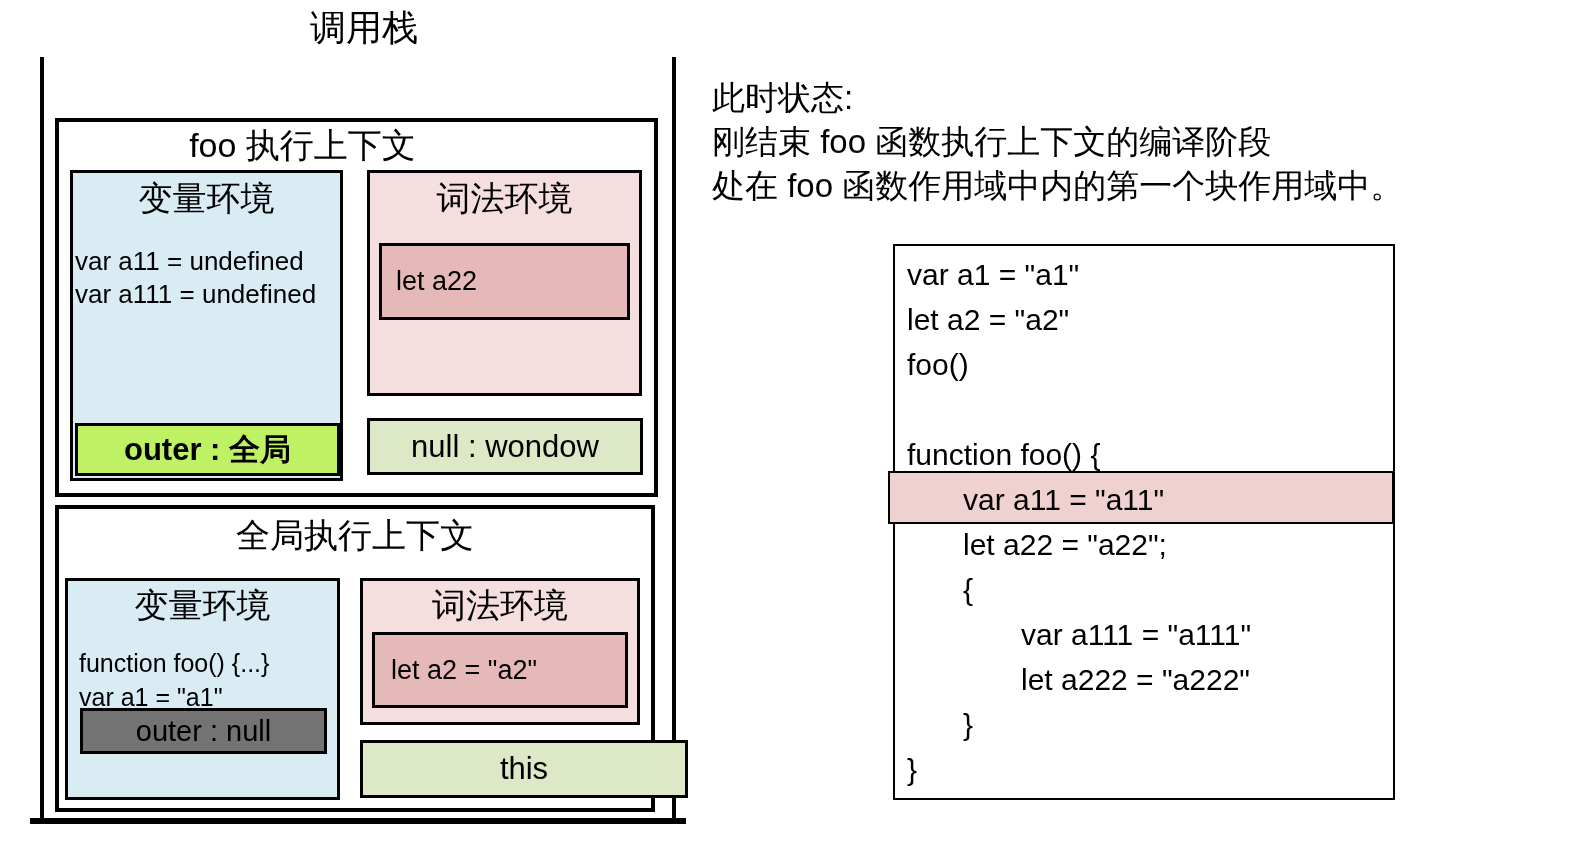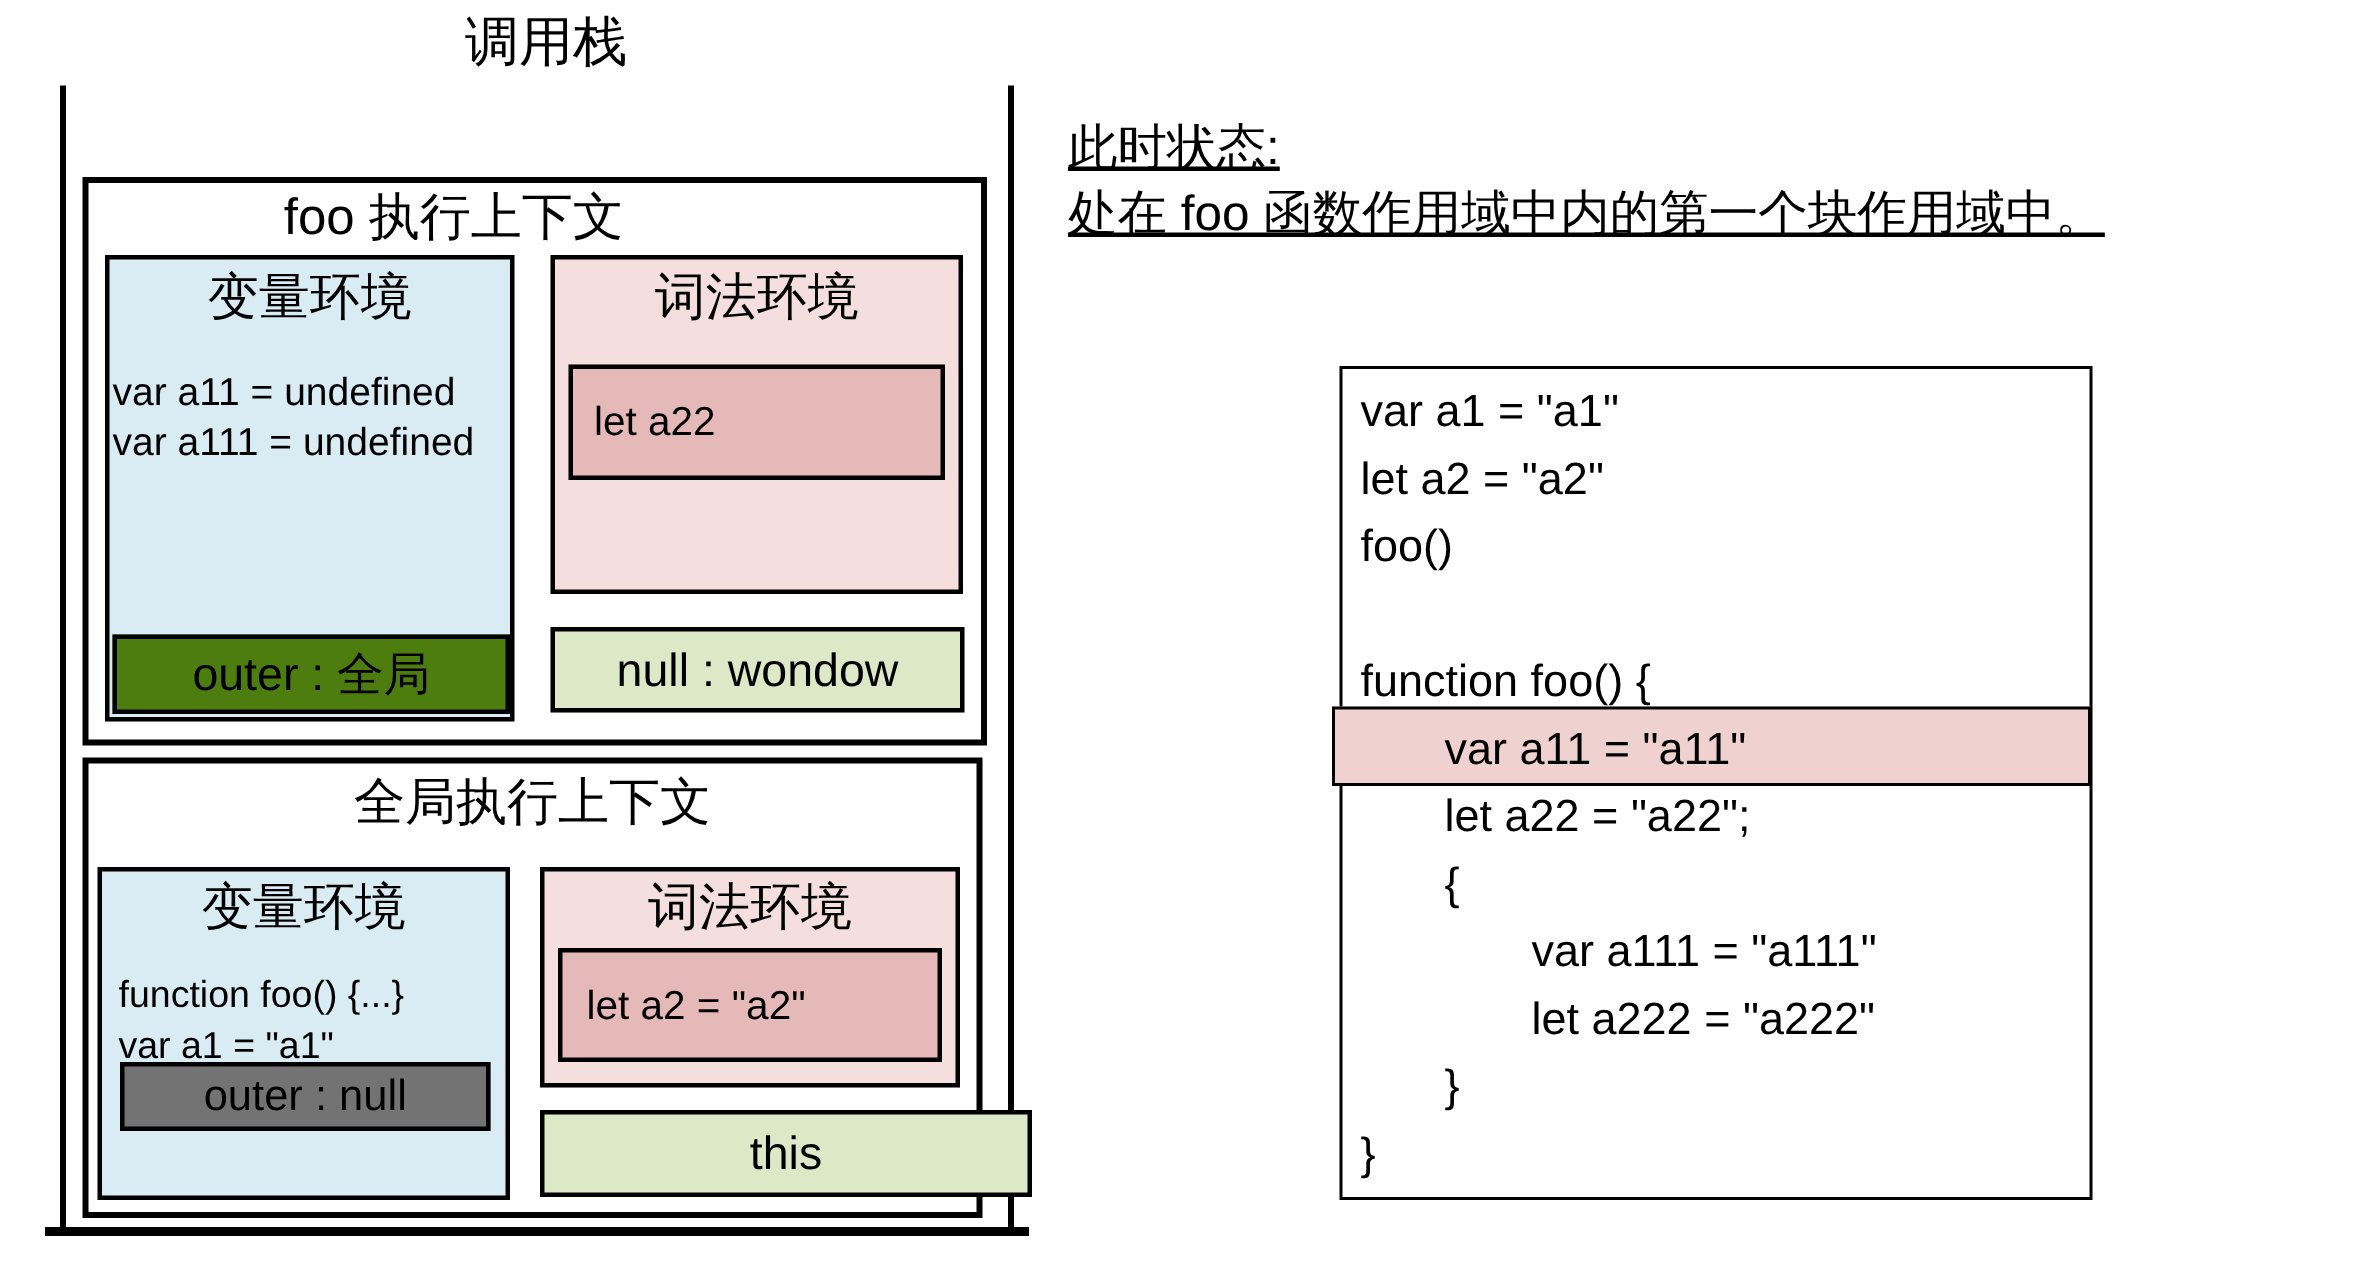--- a/index.html
+++ b/index.html
@@ -13,21 +13,21 @@
   .sub-box{border:3px solid #000;}
   .inner-box{border:3px solid #000;}
   .center{text-align:center;}
   .ctx-title{font-size:34px;line-height:42px;}
   .env-title{font-size:34px;line-height:44px;}
   .env-line{font-size:26px;line-height:33px;white-space:pre;}
   .tag-text{font-size:31px;}
   .entry-text{font-size:27px;}
   .vcenter{display:flex;align-items:center;}
   .hcenter{display:flex;align-items:center;justify-content:center;}
-  .status-line{font-size:33px;line-height:44px;white-space:pre;text-decoration:underline;}
+  .status-line{font-size:33px;line-height:44px;white-space:pre;}
   .code-box{border:2px solid #000;background:#fff;}
   .code-highlight{border:2px solid #000;}
   .code-lines{width:502px;}
   .code-line{height:45px;line-height:45px;font-size:30px;white-space:pre;padding-left:14px;}
   .code-line.ind1{padding-left:70px;}
   .code-line.ind2{padding-left:128px;}
   .diagram-title{font-size:36px;}
 </style>
 </head>
 <body>
@@ -40,21 +40,21 @@
   <div class="abs line" style="left:672px;top:57px;width:4px;height:766px;"></div>
   <div class="abs line" style="left:30px;top:818px;width:656px;height:6px;"></div>
 
   <div class="abs ctx-box" style="left:55px;top:118px;width:603px;height:379px;"></div>
   <div class="abs center ctx-title" style="left:55px;top:124px;width:495px;">foo 执行上下文</div>
 
   <div class="abs sub-box" style="left: 70px; top: 170px; width: 273px; height: 311px; background-color: rgb(217, 236, 244);"></div>
   <div class="abs center env-title" style="left:70px;top:176px;width:273px;">变量环境</div>
   <div class="abs env-line" style="left:75px;top:245px;">var a11 = undefined</div>
   <div class="abs env-line" style="left:75px;top:278px;">var a111 = undefined</div>
-  <div class="abs inner-box hcenter tag-text" style="left: 75px; top: 423px; width: 265px; height: 53px; background-color: #4d7c0f;">outer : 全局</div>
+  <div class="abs inner-box hcenter tag-text" style="left: 75px; top: 423px; width: 265px; height: 53px; background-color: #bef264; font-weight: bold;">outer : 全局</div>
 
   <div class="abs sub-box" style="left: 367px; top: 170px; width: 275px; height: 226px; background-color: rgb(245, 223, 222);"></div>
   <div class="abs center env-title" style="left:367px;top:176px;width:275px;">词法环境</div>
   <div class="abs inner-box vcenter entry-text" style="left: 379px; top: 243px; width: 251px; height: 77px; padding-left: 14px; background-color: rgb(230, 185, 185);">let a22</div>
 
   <div class="abs sub-box hcenter tag-text" style="left: 367px; top: 418px; width: 276px; height: 57px; background-color: rgb(221, 232, 199);">null : wondow</div>
 
   <div class="abs ctx-box" style="left:55px;top:505px;width:600px;height:307px;"></div>
   <div class="abs center ctx-title" style="left:55px;top:514px;width:600px;">全局执行上下文</div>
 
@@ -65,20 +65,21 @@
   <div class="abs inner-box hcenter" style="left: 80px; top: 708px; width: 247px; height: 46px; font-size: 29px; background-color: #737373;">outer : null</div>
 
   <div class="abs sub-box" style="left: 360px; top: 578px; width: 280px; height: 147px; background-color: rgb(245, 223, 222);"></div>
   <div class="abs center env-title" style="left:360px;top:583px;width:280px;">词法环境</div>
   <div class="abs inner-box vcenter entry-text" style="left: 372px; top: 632px; width: 256px; height: 76px; padding-left: 16px; background-color: rgb(230, 185, 185);">let a2 = "a2"</div>
 
   <div class="abs sub-box hcenter tag-text" style="left: 360px; top: 740px; width: 328px; height: 58px; background-color: rgb(221, 232, 199);">this</div>
 
   <div class="abs" style="left:712px;top:76px;">
     <div class="status-line">此时状态:</div>
+    <div class="status-line">刚结束 foo 函数执行上下文的编译阶段</div>
     <div class="status-line">处在 foo 函数作用域中内的第一个块作用域中。</div>
   </div>
 
   <div class="abs code-box" style="left:893px;top:244px;width:502px;height:556px;"></div>
   <div class="abs code-highlight" style="left: 888px; top: 471px; width: 506px; height: 53px; background-color: rgb(239, 210, 207);"></div>
   <div class="abs code-lines" style="left:893px;top:252px;">
     <div class="code-line">var a1 = "a1"</div>
     <div class="code-line">let a2 = "a2"</div>
     <div class="code-line">foo()</div>
     <div class="code-line"></div>

